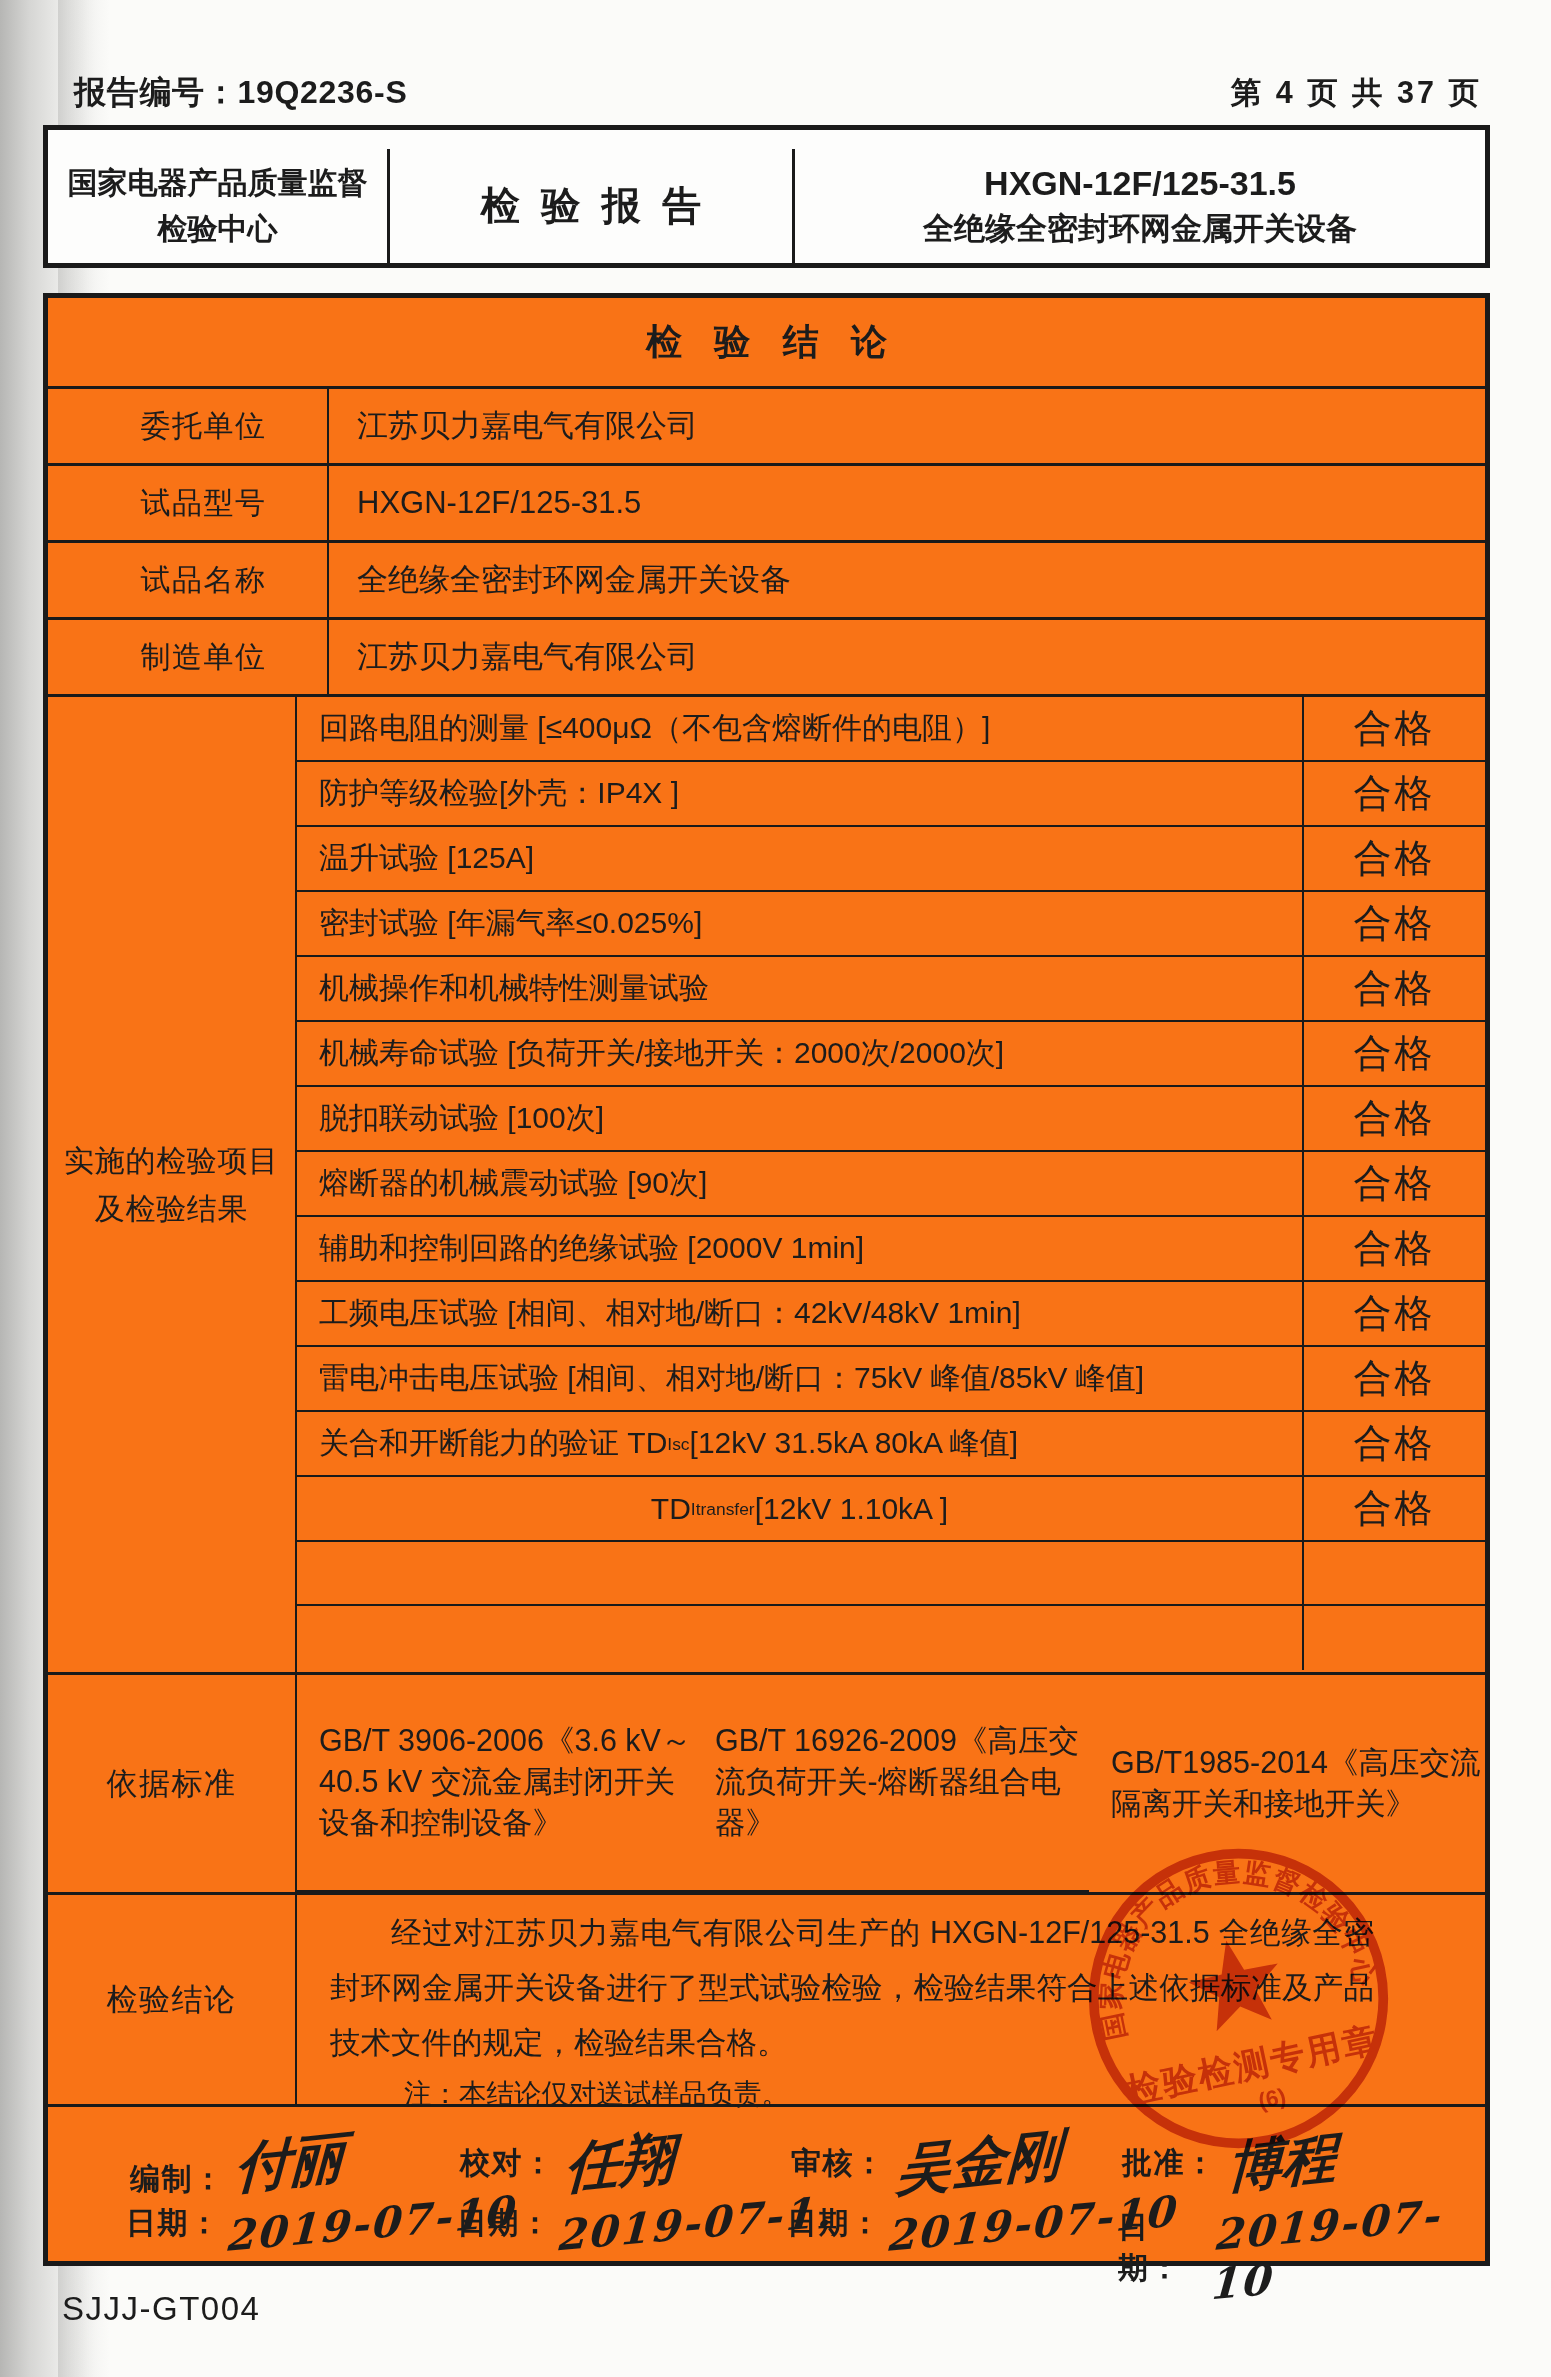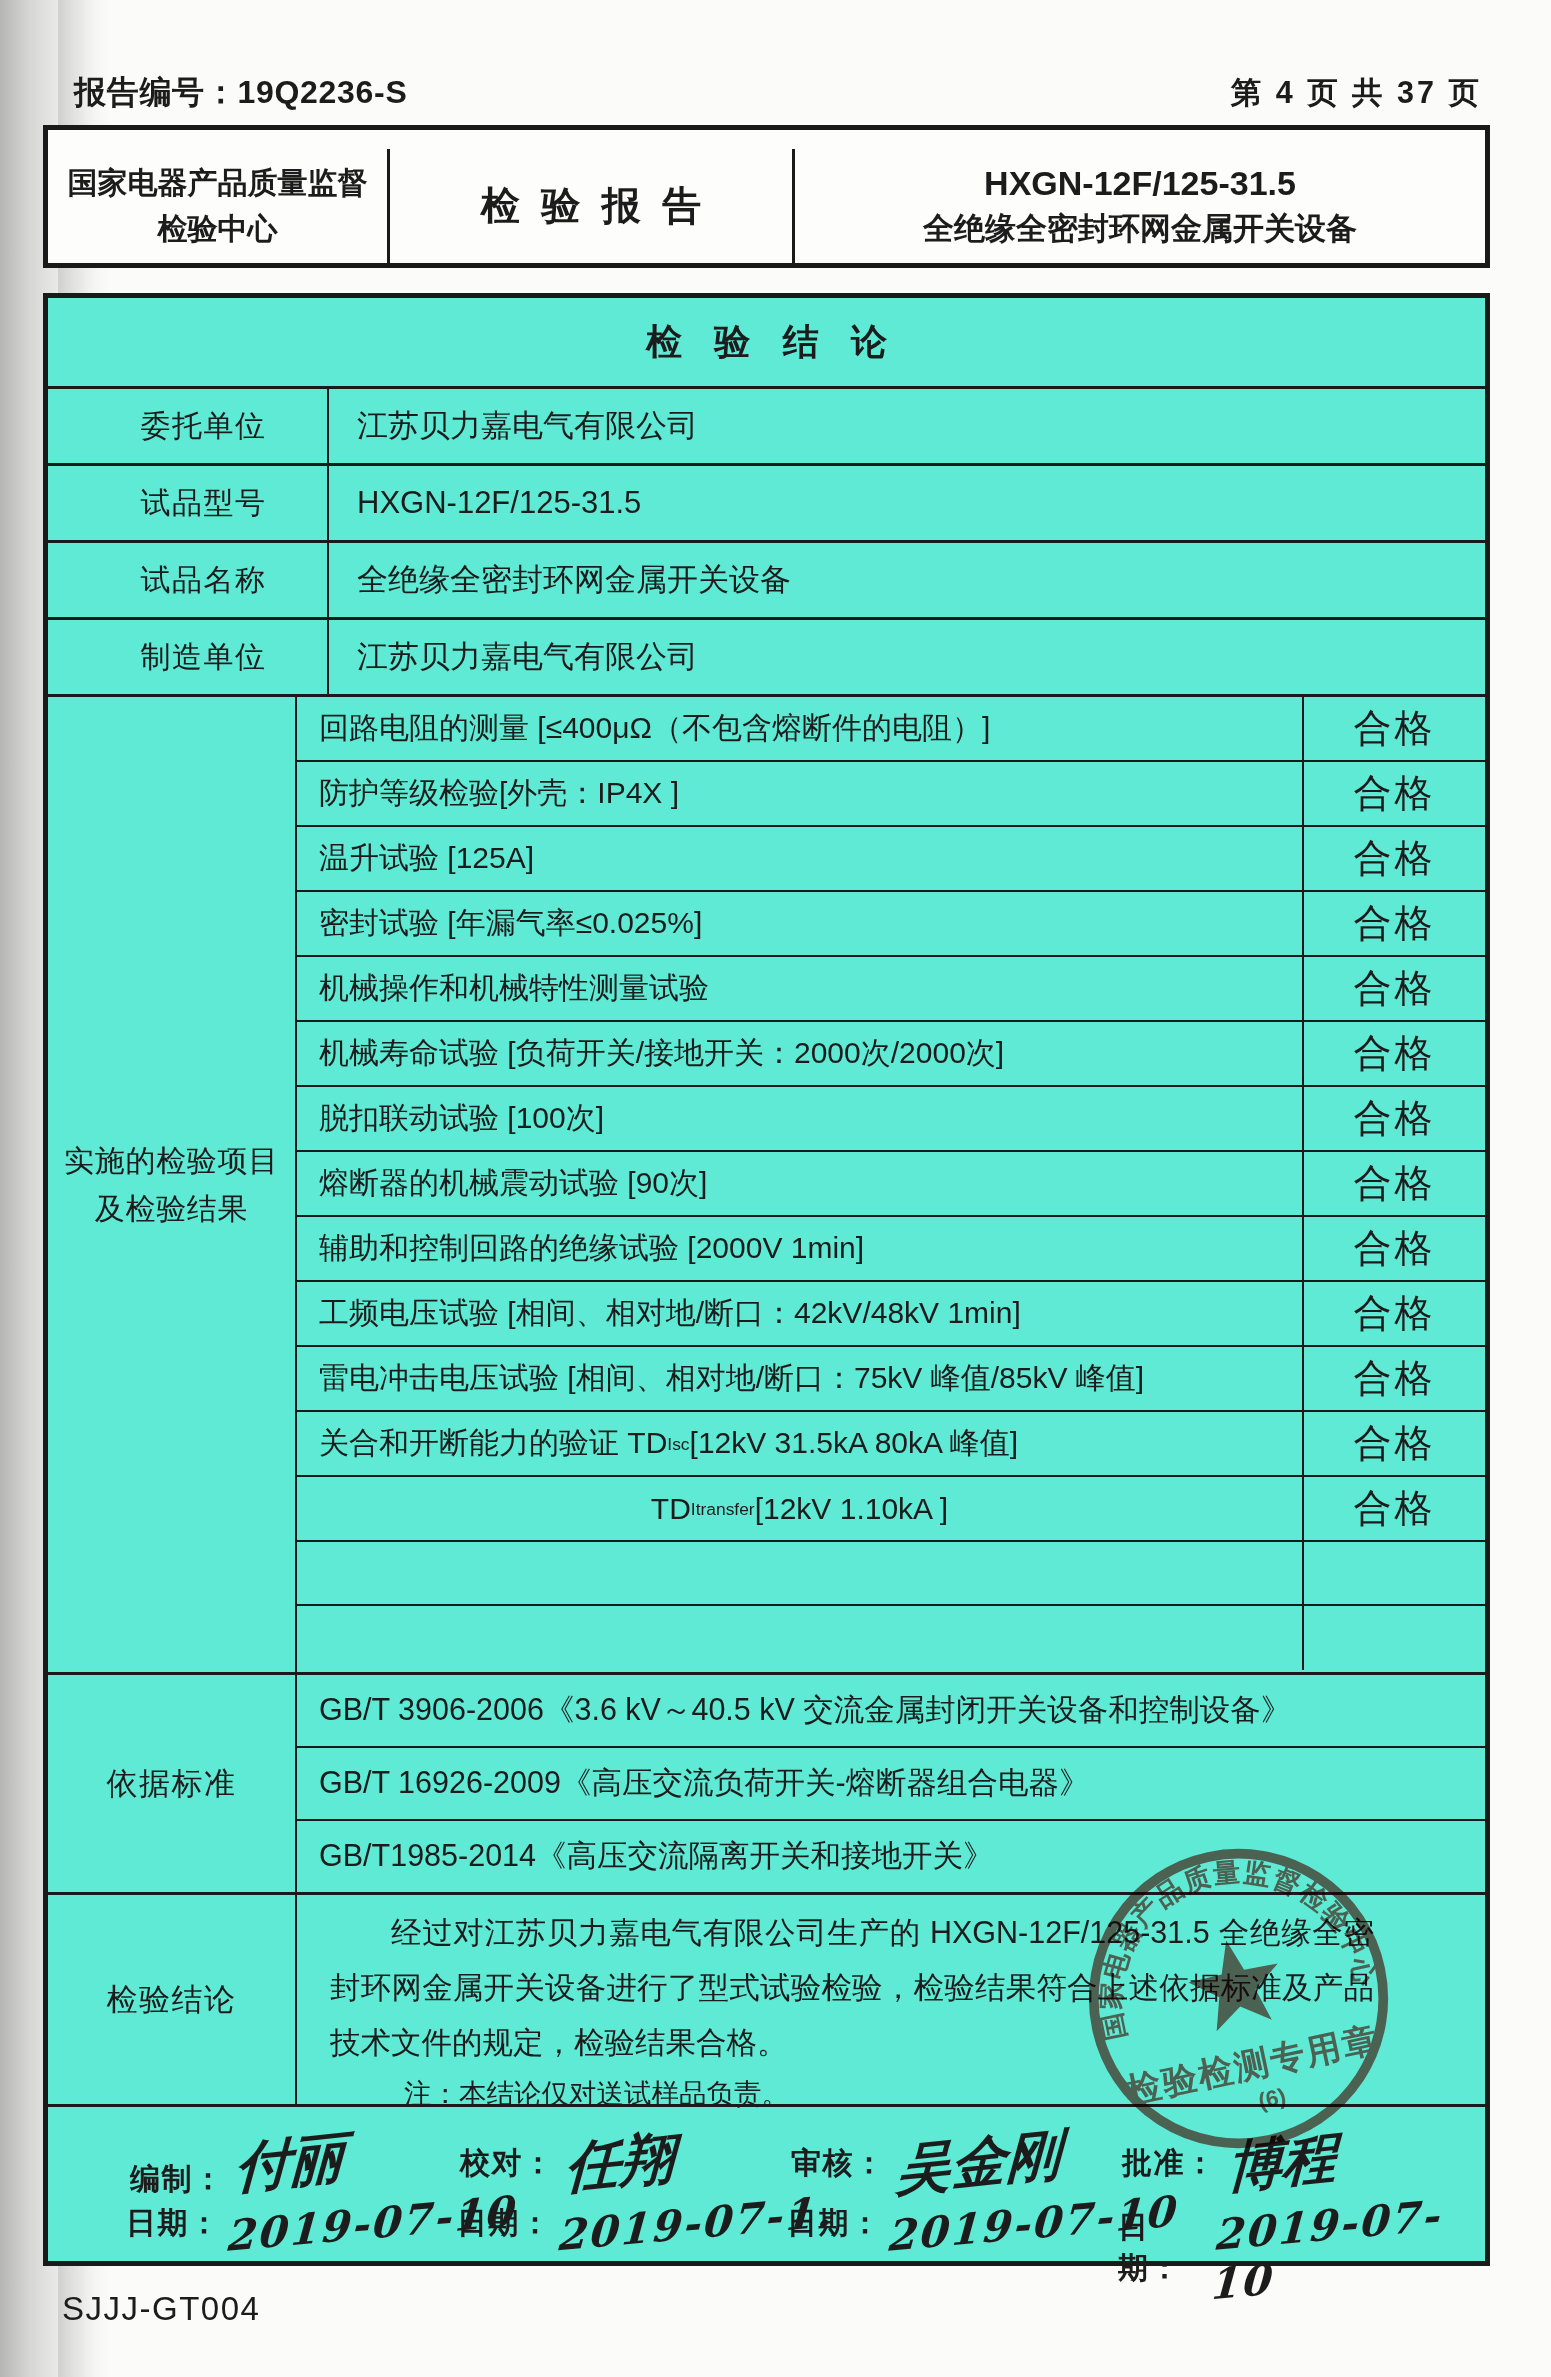--- a/index.html
+++ b/index.html
@@ -28,21 +28,21 @@
     border:5.2px solid #1a1a1a;display:flex;box-sizing:border-box;background:#fdfdfc;
   }
   .h-cell{box-sizing:border-box;display:flex;flex-direction:column;justify-content:center;align-items:center;text-align:center;margin-top:19px;}
   .h-org{width:342px;border-right:3.7px solid #1a1a1a;font-size:30px;font-weight:bold;line-height:46px;}
   .h-title{width:405px;border-right:3.7px solid #1a1a1a;font-size:39px;font-weight:bold;letter-spacing:.55em;text-indent:.55em;}
   .h-prod{flex:1;font-size:31px;font-weight:bold;line-height:45px;}
   .h-prod .model{font-size:34px;}
   
   .main-table{
     position:absolute;left:43px;top:293px;width:1447px;height:1973px;
-    border:5.2px solid #1a1a1a;box-sizing:border-box;background:#5eead4;
+    border:5.2px solid #1a1a1a;box-sizing:border-box;background:#f97316;
     display:flex;flex-direction:column;
   }
   .row-title{
     height:91px;border-bottom:3.7px solid #1a1a1a;box-sizing:border-box;
     display:flex;align-items:center;justify-content:center;
     font-size:36px;font-weight:bold;letter-spacing:.9em;text-indent:.9em;
   }
   .irow{height:77px;border-bottom:3px solid #1a1a1a;box-sizing:border-box;display:flex;padding-left:32px;}
   .ilabel{width:249px;border-right:2.2px solid #1a1a1a;box-sizing:border-box;display:flex;align-items:center;justify-content:center;font-size:30px;letter-spacing:1.5px;}
   .ivalue{flex:1;display:flex;align-items:center;padding-left:28px;font-size:31px;}
@@ -53,21 +53,21 @@
   .trow{height:65px;box-sizing:border-box;border-bottom:2.2px solid #1a1a1a;display:flex;}
   .trow.h86{height:64px;}
   .trow:last-child{border-bottom:none;}
   .t-item{flex:1;border-right:2.2px solid #1a1a1a;box-sizing:border-box;display:flex;align-items:center;padding-left:22px;font-size:30px;}
   .trow.center .t-item{justify-content:center;padding-left:0;}
   .t-item sub{font-size:0.58em;vertical-align:sub;line-height:0;}
   .t-result{width:181px;display:flex;align-items:center;justify-content:center;font-size:38px;letter-spacing:3px;}
   
   .std-section{height:220px;box-sizing:border-box;display:flex;border-bottom:3.7px solid #1a1a1a;}
   .s-label{width:249px;border-right:2.2px solid #1a1a1a;box-sizing:border-box;display:flex;align-items:center;justify-content:center;font-size:31px;letter-spacing:1.5px;}
-  .s-rows{flex:1;display:flex;flex-direction:column;border-radius:13px;}
+  .s-rows{flex:1;display:flex;border-radius:13px;}
   .srow{flex:1;border-bottom:2.2px solid #1a1a1a;box-sizing:border-box;display:flex;align-items:center;padding-left:22px;font-size:30.5px;}
   .srow:last-child{border-bottom:none;}
   
   .concl-section{height:212px;box-sizing:border-box;display:flex;border-bottom:3px solid #1a1a1a;}
   .c-body{flex:1;box-sizing:border-box;padding:10.4px 111px 0 33px;}
   .c-body p{margin:0;text-indent:2em;font-size:30.5px;line-height:55px;text-align:justify;}
   .c-note{margin-top:6px;padding-left:74px;font-size:27.5px;}
   
   .sig-section{flex:1;position:relative;}
   .sig-label{font-size:30px;font-weight:bold;letter-spacing:1.5px;}

